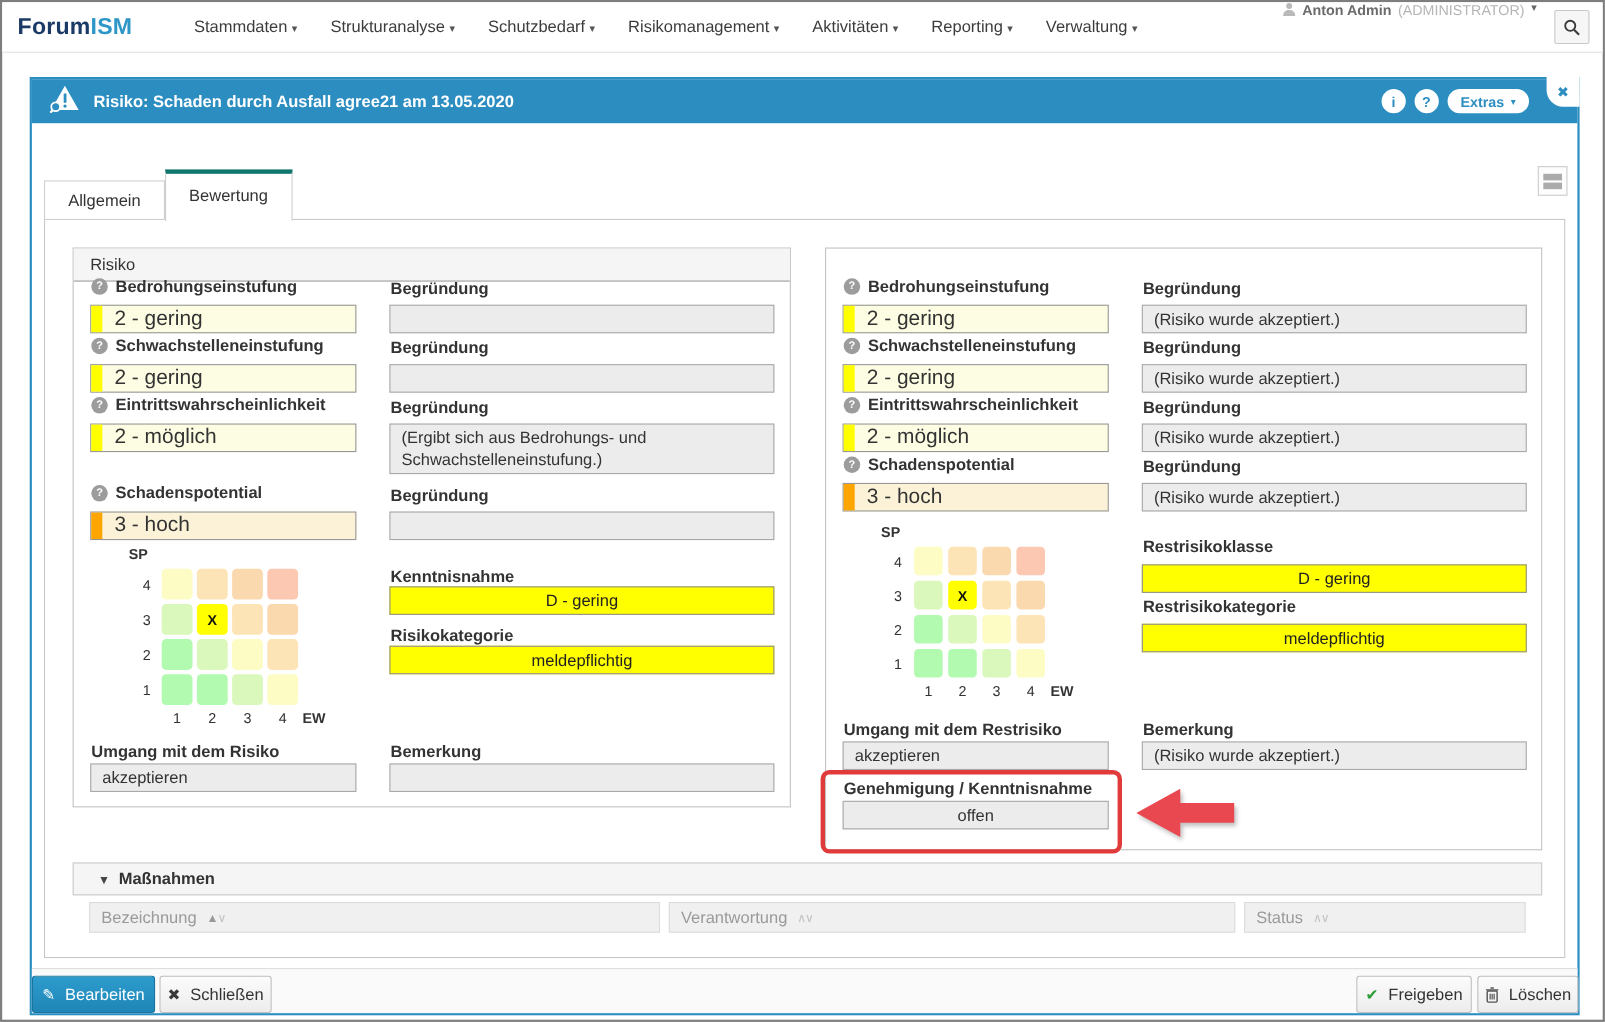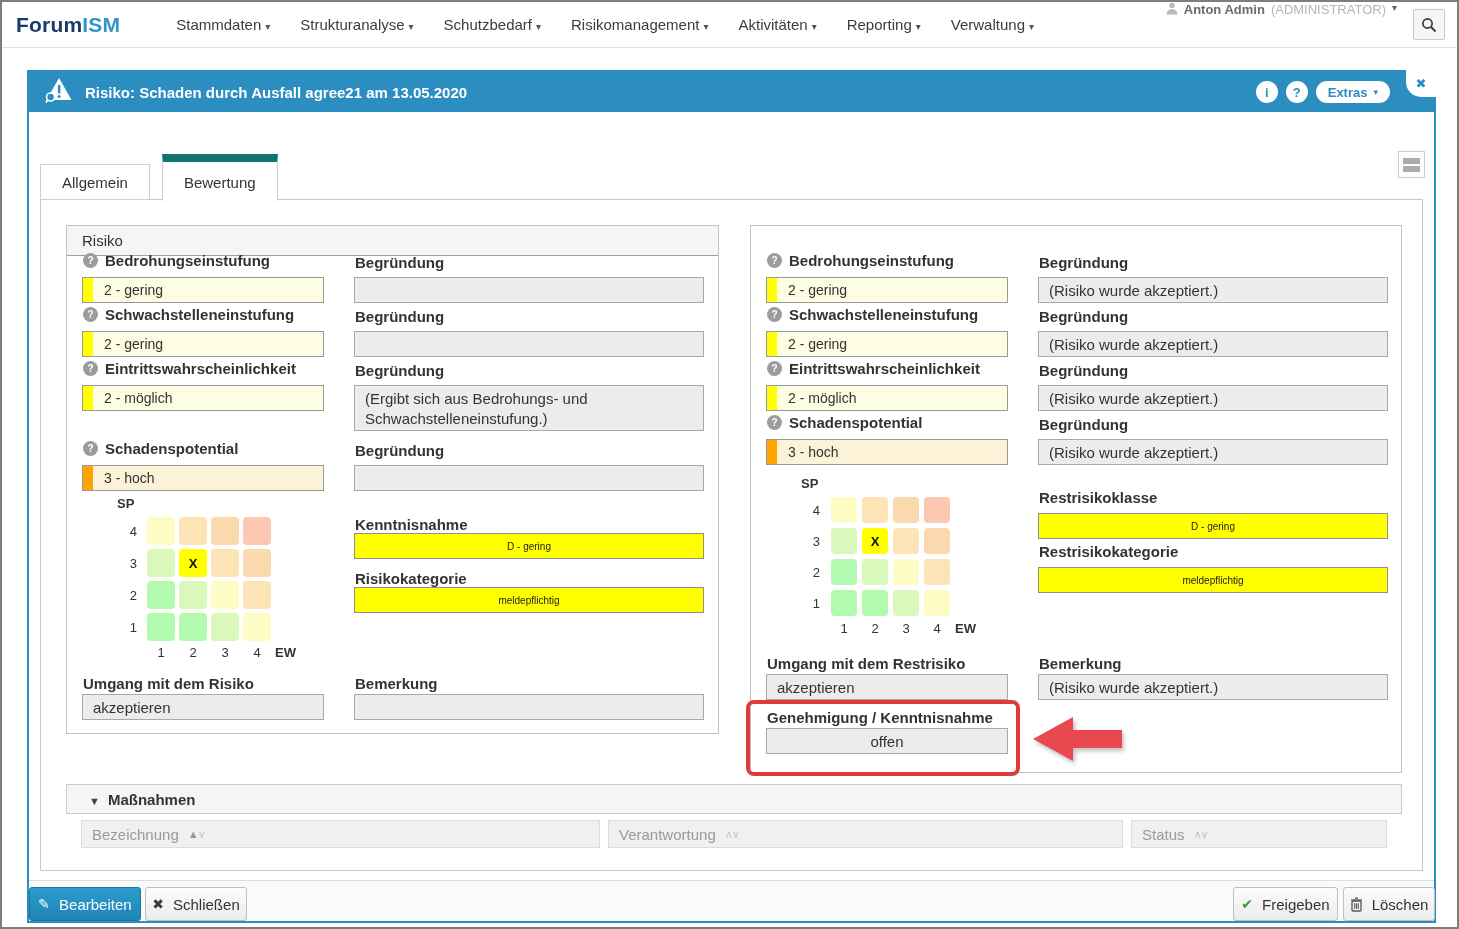--- a/index.html
+++ b/index.html
@@ -29,39 +29,39 @@
   .whead-right{position:absolute;right:44px;top:0;height:40px;display:flex;align-items:center;gap:8px;}
   .circbtn{width:22px;height:22px;border-radius:50%;background:#fff;color:#2c8ec0;font-size:13px;font-weight:700;display:flex;align-items:center;justify-content:center;cursor:pointer;}
   .extras{height:22px;border-radius:12px;background:#fff;color:#2c8ec0;font-size:13px;font-weight:700;padding:0 12px;display:flex;align-items:center;gap:6px;cursor:pointer;}
   .extras .car{font-size:9px;}
   .closenotch{position:absolute;right:-2px;top:-2px;width:30px;height:27px;background:#fff;border-bottom-left-radius:15px;color:#2c8ec0;font-size:13px;font-weight:700;display:flex;align-items:center;justify-content:center;cursor:pointer;}
 
   
   .tabrow{position:absolute;left:11px;top:81px;display:flex;align-items:flex-end;z-index:3;}
   .tab{font-size:15px;color:#333;background:#fff;border:1px solid #cfcfcf;padding:0 21px;line-height:40px;height:41px;cursor:pointer;}
   .tab.inactive{height:36px;line-height:35px;border-bottom:1px solid #cfcfcf;}
-  .tab.active{height:47px;line-height:42px;border-top:8px solid #0f766e;border-bottom:none;margin-left:12px;position:relative;top:1px;}
+  .tab.active{height:47px;line-height:42px;border-top:4px solid #0f766e;border-bottom:none;margin-left:0;position:relative;top:1px;}
   .panel{position:absolute;left:11px;top:127px;width:1383px;height:672px;border:1px solid #c8c8c8;background:#fff;z-index:1;}
   .listicon{position:absolute;left:1369px;top:79px;width:27px;height:27px;border:1px solid #ccc;background:#fdfdfd;display:flex;flex-direction:column;justify-content:center;align-items:center;gap:2px;cursor:pointer;}
   .listicon i{display:block;width:17px;height:6px;background:#ababab;}
 
   
   .group{position:absolute;border:1px solid #c2c2c2;background:#fff;}
   .ghead{height:30px;background:#f5f5f5;border-bottom:1px solid #a0a0a0;line-height:29px;padding-left:15px;font-size:15px;color:#333;}
   .flabel{position:absolute;font-size:15px;font-weight:700;color:#333;display:flex;align-items:center;gap:7px;white-space:nowrap;}
   .q{width:15px;height:15px;border-radius:50%;background:#9c9c9c;color:#fff;font-size:10px;font-weight:700;text-align:center;line-height:15px;flex:0 0 15px;}
   .lvl{position:absolute;height:26px;border:1px solid #989898;display:flex;align-items:center;cursor:default;}
   .lvl .stripe{width:10px;height:100%;}
-  .lvl .v{padding-left:11px;font-size:14px;color:#333;}
+  .lvl .v{padding-left:11px;font-size:19px;color:#333;}
   .lvl.yellow{background:#fdfde3;} .lvl.yellow .stripe{background:#ffff00;}
   .lvl.orange{background:#fbf2d8;} .lvl.orange .stripe{background:#ffa500;}
   .gfld{position:absolute;height:26px;background:#ececec;border:1px solid #a9a9a9;font-size:15px;color:#333;display:flex;align-items:center;padding:0 10px;}
   .gfld.center{justify-content:center;}
   .gfld.ta{height:46px;display:block;line-height:20px;padding-top:3px;}
-  .yfld{position:absolute;height:26px;background:#ffff00;border:1px solid #8f8f8f;display:flex;align-items:center;justify-content:center;font-size:10px;color:#222;}
+  .yfld{position:absolute;height:26px;background:#ffff00;border:1px solid #8f8f8f;display:flex;align-items:center;justify-content:center;font-size:15px;color:#222;}
 
   
   .sp{position:absolute;font-size:13px;font-weight:700;color:#333;}
   .matrix{position:absolute;display:grid;}
   .matrix.lg{grid-template-columns:24px repeat(4,28px) 34px;grid-auto-rows:28px;gap:4px;}
   .matrix.sm{grid-template-columns:24px repeat(4,26px) 34px;grid-auto-rows:26px;gap:5px;}
   .mcell{border-radius:4px;display:flex;align-items:center;justify-content:center;font-size:13px;font-weight:700;color:#111;}
   .mlab{display:flex;align-items:center;justify-content:flex-end;padding-right:6px;font-size:13px;color:#333;}
   .mcol{display:flex;align-items:flex-start;justify-content:center;font-size:13px;color:#333;}
   .mew{display:flex;align-items:flex-start;justify-content:flex-start;font-size:13px;font-weight:700;color:#333;}

